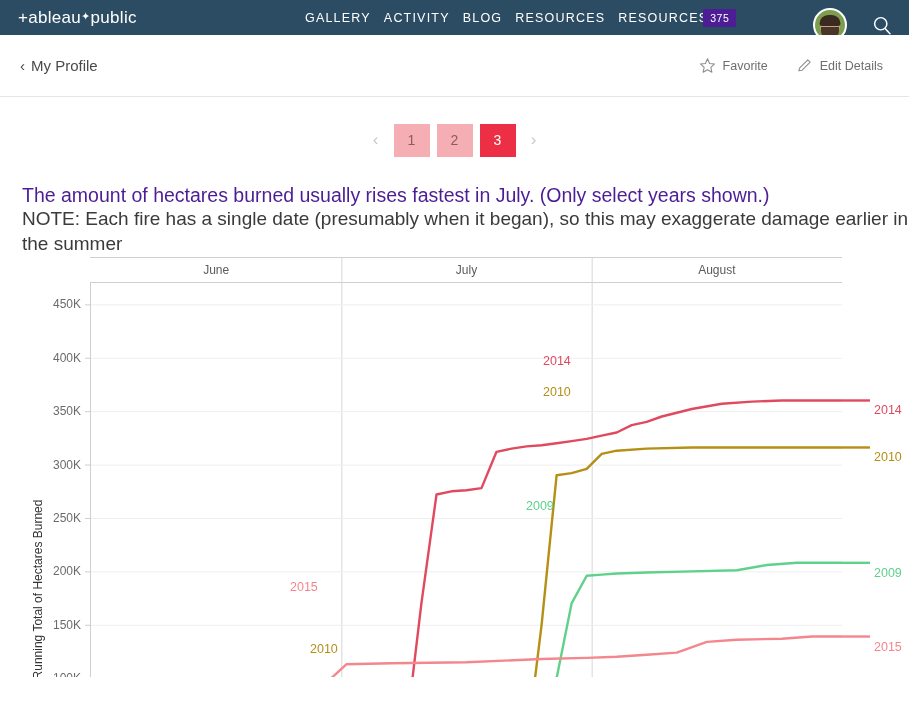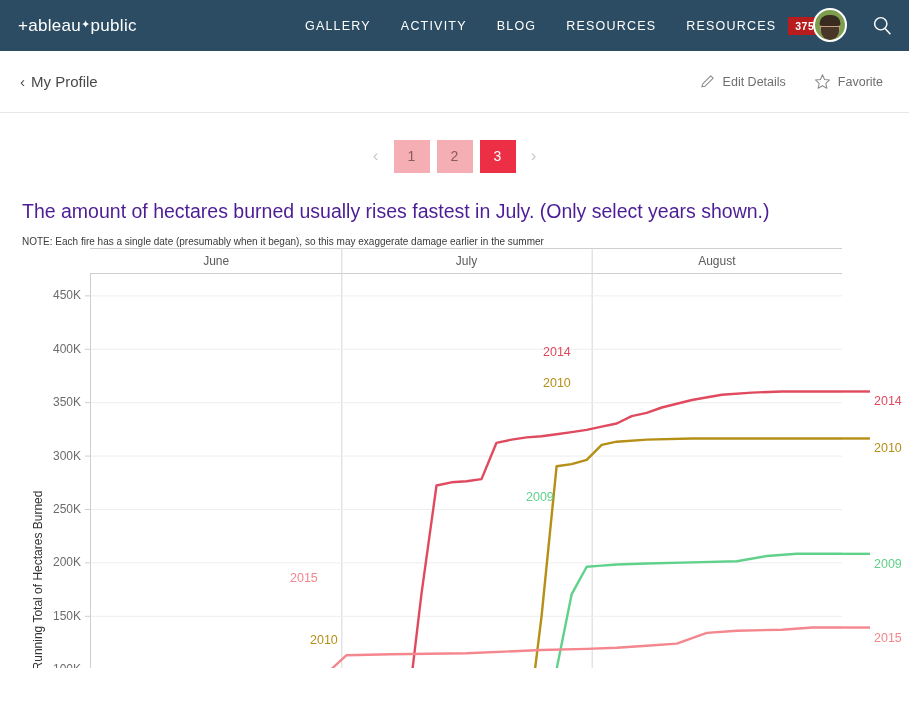--- a/index.html
+++ b/index.html
@@ -6,55 +6,55 @@
   html, body {
     margin: 0; padding: 0;
     width: 909px; height: 706px;
     overflow: hidden;
     background: #ffffff;
     font-family: "Liberation Sans", sans-serif;
   }
 
   
   .topbar {
-    height: 51px;
+    height: 35px;
     background: #2c4c63;
     display: flex;
     align-items: center;
     position: relative;
   }
   .logo {
     margin-left: 18px;
     color: #ffffff;
     font-size: 17px;
     letter-spacing: .3px;
     font-weight: 400;
     white-space: nowrap;
   }
   .logo .star { color: #ffffff; font-size: 11px; vertical-align: 3px; }
   .topnav {
     position: absolute;
     left: 305px;
     display: flex;
     align-items: center;
-    gap: 30px;
+    gap: 13px;
   }
   .topnav a {
     color: #ffffff;
     font-size: 12.5px;
     letter-spacing: 1.2px;
     text-decoration: none;
     font-weight: 400;
     white-space: nowrap;
   }
   .badge {
-    background: #b91c1c;
+    background: #4c1d95;
     color: #fff;
     font-size: 10.5px;
-    font-weight: bold;
+    font-weight: normal;
     padding: 3px 7px;
     letter-spacing: .5px;
     margin-left: -18px;
   }
   .avatar {
     width: 34px; height: 34px;
     border-radius: 50%;
     border: 2px solid #ffffff;
     position: absolute;
     left: 813px; top: 8px;
@@ -167,23 +167,23 @@
 
   
   .viz { padding: 0 0 0 22px; }
   .viz-title {
     font-size: 19.5px;
     color: #4c1d95;
     font-weight: 400;
     line-height: 1.25;
   }
   .viz-note {
-    font-size: 10px;
+    font-size: 19px;
     color: #3a3a3a;
-    margin-top: 12px;
+    margin-top: 0;
     line-height: 1.3;
   }
 
   .chart {
     position: relative;
     width: 887px;
     height: 420px;
   }
   #plotsvg { display: block; }
   .panel-hdr {
@@ -235,30 +235,30 @@
 
 <div class="subbar">
   <a href="#" class="back-link">
     <span class="back-chev">‹</span>
     <span>My Profile</span>
   </a>
 
   <div class="actions">
     <a href="#" class="action">
       <svg width="17" height="17" viewBox="0 0 24 24">
+        <polygon points="12,2.5 14.9,9.1 22,9.8 16.7,14.6 18.2,21.5 12,17.9 5.8,21.5 7.3,14.6 2,9.8 9.1,9.1" fill="none" stroke="#8d8d8d" stroke-width="1.5" stroke-linejoin="round"></polygon>
+      </svg>
+      <span>Favorite</span>
+    </a>
+
+    <a href="#" class="action">
+      <svg width="17" height="17" viewBox="0 0 24 24">
         <path d="M4 19.5 L5.3 15.2 L16.6 3.9 L20 7.3 L8.7 18.6 Z" fill="none" stroke="#8d8d8d" stroke-width="1.5" stroke-linejoin="round"></path>
       </svg>
       <span>Edit Details</span>
-    </a>
-
-    <a href="#" class="action">
-      <svg width="17" height="17" viewBox="0 0 24 24">
-        <polygon points="12,2.5 14.9,9.1 22,9.8 16.7,14.6 18.2,21.5 12,17.9 5.8,21.5 7.3,14.6 2,9.8 9.1,9.1" fill="none" stroke="#8d8d8d" stroke-width="1.5" stroke-linejoin="round"></polygon>
-      </svg>
-      <span>Favorite</span>
     </a>
 
   </div>
 </div>
 
 <div class="pager-wrap">
   <span class="pager-arrow">‹</span>
   <button class="pager-btn">1</button>
   <button class="pager-btn">2</button>
   <button class="pager-btn active">3</button>

